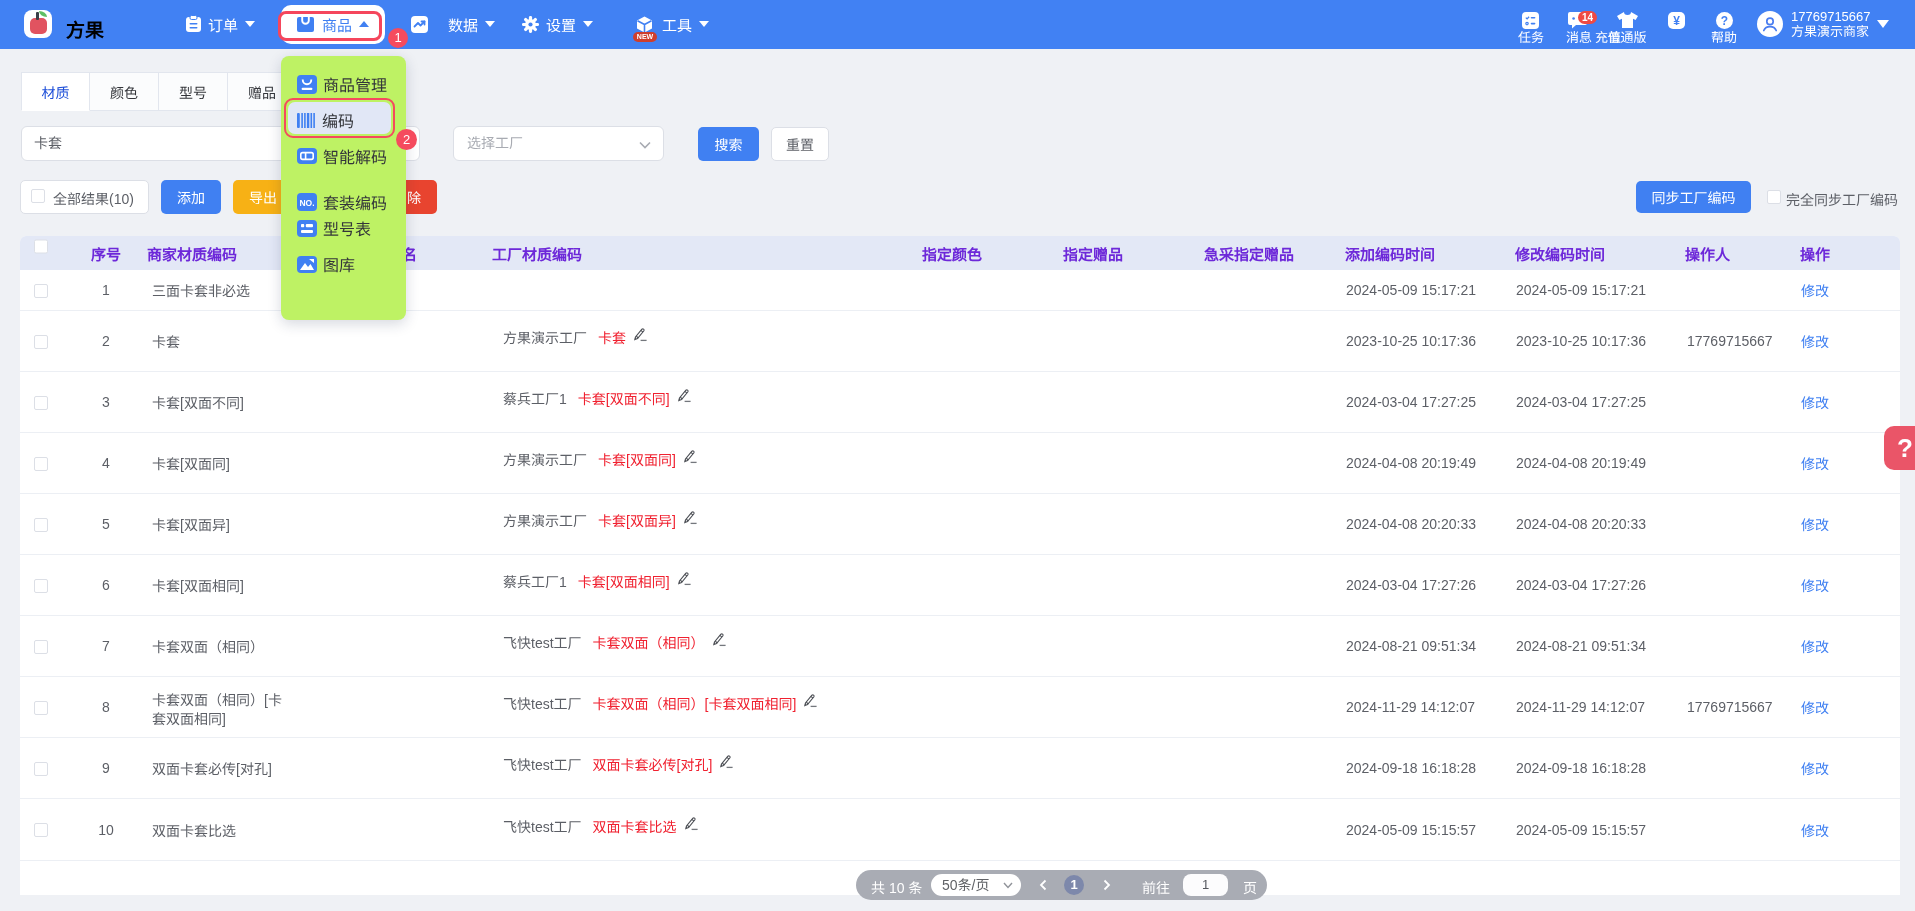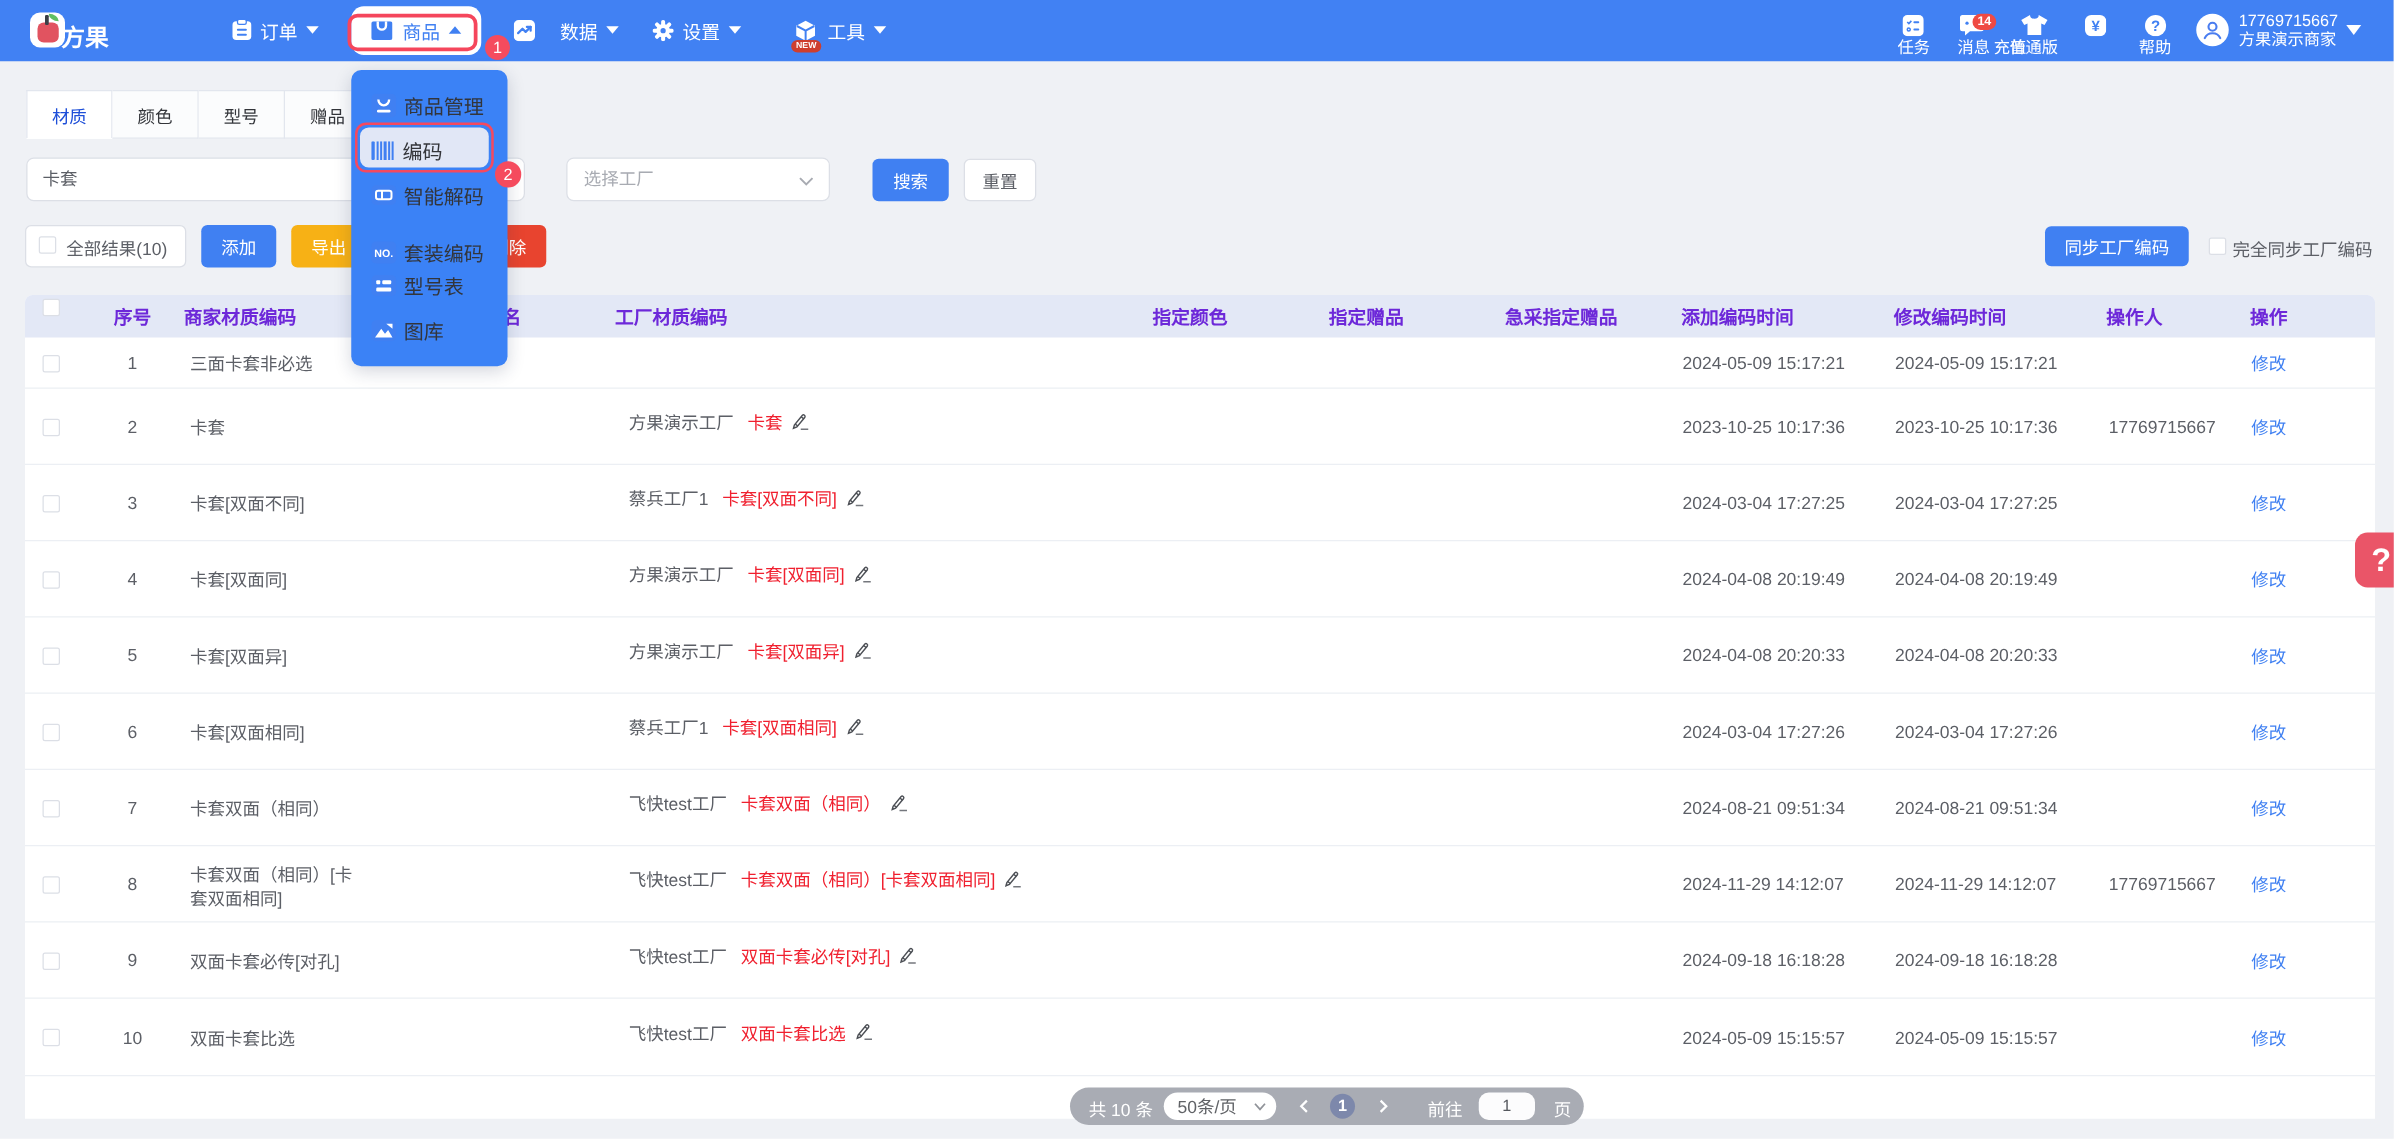--- a/index.html
+++ b/index.html
@@ -19,43 +19,43 @@
 .btn{position:absolute;border-radius:5px;color:#fff;font-size:14px;display:flex;align-items:center;justify-content:center}
 .blue{background:#4080f2}
 .chk{position:absolute;width:14px;height:14px;border:1px solid #dcdfe6;border-radius:2px;background:#fff}
 
 #card{position:absolute;left:20px;top:236px;width:1880px;height:659px;background:#fff;border-radius:6px 6px 0 0}
 #thead{position:absolute;left:0;top:0;width:1880px;height:34px;background:#e3e8f6;border-radius:6px 6px 0 0}
 #thead span{position:absolute;top:50%;transform:translateY(-50%);font-weight:bold;color:#6d28d9;font-size:15px;white-space:nowrap}
 .row{position:absolute;left:0;width:1880px;border-bottom:1px solid #eceff4}
 .row .c{position:absolute;top:50%;transform:translateY(-50%);white-space:nowrap;color:#5c5f66}
 .num{width:40px;text-align:center}
-.fac{display:flex;align-items:center;margin-top:-4px}
+.fac{display:flex;margin-top:-4px}
 .fac .nm{color:#5c5f66}
 .fac .rd{color:#f0202f;margin-left:11px}
 .fac svg{margin-left:7px}
 .row .edit{color:#4080f2}
 
-#menu{position:absolute;left:281px;top:56px;width:125px;height:237px;background:#3b82f6;border-radius:8px;box-shadow:0 4px 14px rgba(30,40,80,.18);z-index:50}
+#menu{position:absolute;left:281px;top:56px;width:125px;height:264px;background:#bef264;border-radius:8px;box-shadow:0 4px 14px rgba(30,40,80,.18);z-index:50}
 .mi{position:absolute;left:16px;display:flex;align-items:center;font-size:16px;color:#33353a}
 .mi svg{margin-right:6px}
 
 #pager{position:absolute;left:856px;top:870px;width:411px;height:30px;background:#a9acb4;border-radius:15px;color:#fff;font-size:14px}
 </style>
 </head>
 <body>
 
 <div id="nav">
 
   <div class="abs" style="left:24px;top:10px;width:28px;height:28px;background:#fff;border-radius:8px">
     <div class="abs" style="left:6px;top:8px;width:17px;height:16px;background:#e15360;border-radius:5px"></div>
     <div class="abs" style="left:12px;top:2px;width:3px;height:8px;background:#3a3f47;border-radius:1px"></div>
     <div class="abs" style="left:15px;top:1px;width:8px;height:6px;background:#5fbf63;border-radius:0 100% 0 100%"></div>
   </div>
-  <div class="abs" style="left:49px;top:15px;font-size:19px;font-weight:bold;color:#ffffff">方果</div>
+  <div class="abs" style="left:66px;top:15px;font-size:19px;font-weight:bold;color:#000000">方果</div>
 
   <div class="nitem" style="left:185px">
     <svg width="17" height="18" viewBox="0 0 17 18">
         <rect x="1" y="2" width="15" height="15" rx="3" fill="#fff"></rect>
         <rect x="5" y="0.5" width="7" height="4" rx="1.5" fill="#fff" stroke="#4181f3" stroke-width="1"></rect>
         <rect x="4.5" y="8" width="8" height="1.6" rx="0.8" fill="#4181f3"></rect>
         <rect x="4.5" y="12" width="8" height="1.6" rx="0.8" fill="#4181f3"></rect>
       </svg>
     <span style="margin-left:6px">订单</span>
       <span class="caret" style="margin-left:7px"></span>

